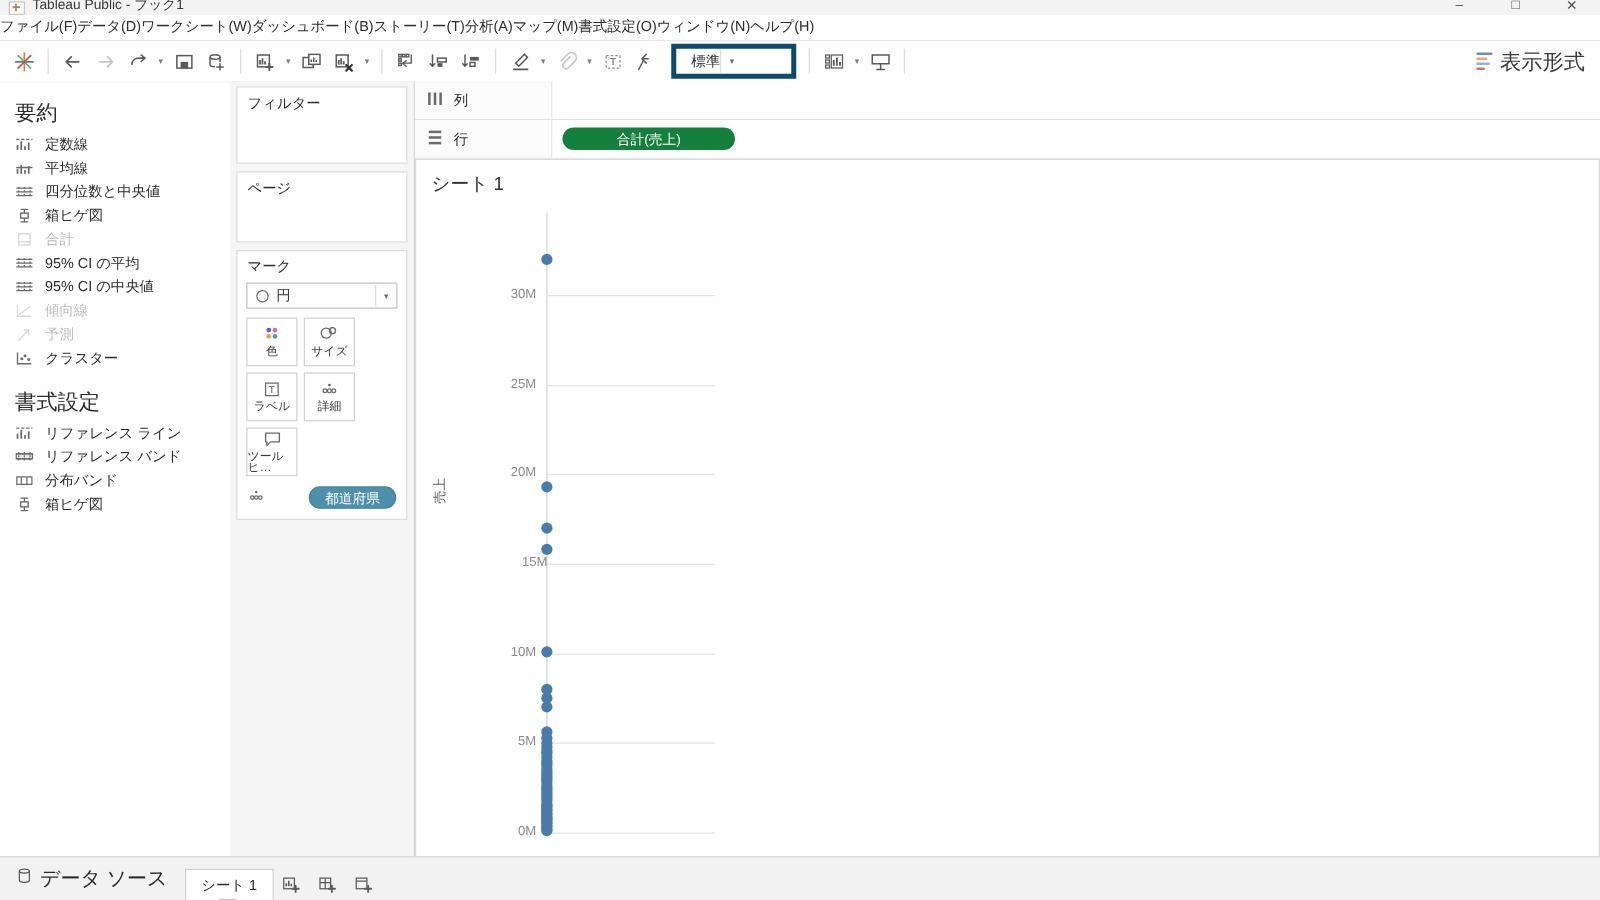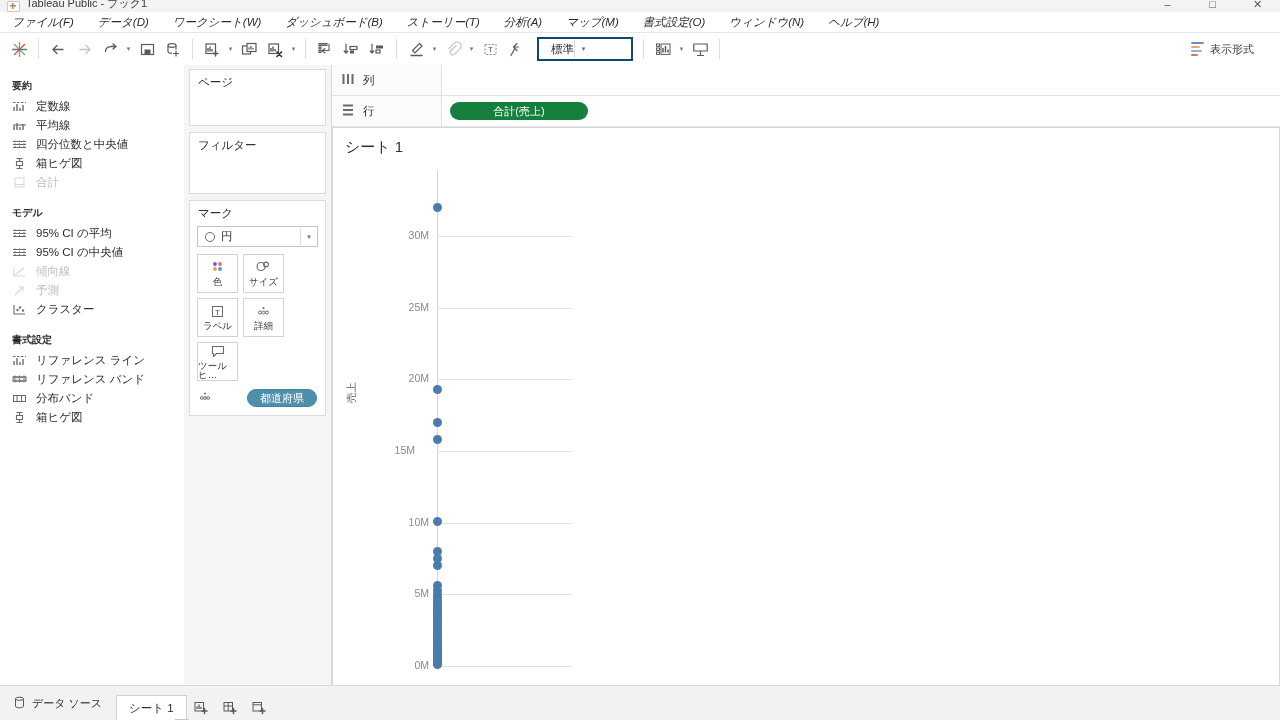--- a/index.html
+++ b/index.html
@@ -45,53 +45,53 @@
     color: #555; font-size: 11px; position: relative; top: -2px;
   }
 
   
   .menubar {
     position: absolute; left: 0; top: 12px; width: 1280px; height: 20px;
     background: #ffffff; display: flex; align-items: center;
     border-bottom: 1px solid #e6e6e6;
   }
   .menu-item {
-    padding: 0 12px; height: 20px; line-height: 20px;
-    font-size: 11.5px; color: #2b2b2b; white-space: nowrap; cursor: default; font-style: italic;
+    padding: 0 0; height: 20px; line-height: 20px;
+    font-size: 11.5px; color: #2b2b2b; white-space: nowrap; cursor: default;
   }
 
   
   .toolbar {
     position: absolute; left: 0; top: 33px; width: 1280px; height: 32px;
     background: #ffffff; border-bottom: 1px solid #d9d9d9;
     display: flex; align-items: center;
   }
   .tb-sep { width: 1px; height: 20px; background: #dcdcdc; margin: 0 6px; flex: 0 0 auto; }
   .tb-btn {
     width: 26px; height: 26px; display: flex; align-items: center; justify-content: center;
     flex: 0 0 auto; color: #5a5a5a;
   }
   .tb-btn.disabled { opacity: .35; }
   .tb-caret {
     width: 11px; height: 26px; display: flex; align-items: center; justify-content: center;
     color: #7a7a7a; font-size: 7px; flex: 0 0 auto;
   }
   .tb-select {
-    width: 92px; height: 20px; border: 2px solid #0c4a6e; background: #fff;
+    width: 92px; height: 20px; border: 4px solid #0c4a6e; background: #fff;
     display: flex; align-items: center; 
     font-size: 11.5px; color: #2b2b2b; margin-left: 8px; flex: 0 0 auto;
   }
   .tb-select .lbl { padding-left: 12px; }
   .tb-select .cv {
     width: 17px; height: 18px; border-left: 1px solid #dcdcdc;
     display:flex; align-items:center; justify-content:center; font-size: 7px; color:#6b6b6b;
   }
   .tb-right {
     margin-left: auto; display: flex; align-items: center; gap: 6px;
-    padding-right: 26px; font-size: 11px; color: #3a3a3a;
+    padding-right: 12px; font-size: 17px; color: #3a3a3a;
   }
   .showme-icon { display: flex; flex-direction: column; gap: 1.5px; }
   .showme-icon i { display: block; height: 2.5px; border-radius: 1px; }
 
   
   .leftpane {
     position: absolute; left: 0; top: 65px; width: 184px; height: 621px;
     background: #ffffff; border-right: 1px solid #d9d9d9;
   }
   .lp-tabs {
@@ -102,21 +102,21 @@
     padding: 0 14px; display: flex; align-items: center; font-size: 11.5px; color: #2b2b2b;
     background: #f2f2f2; border-right: 1px solid #e0e0e0;
   }
   .lp-tab.active { background: #ffffff; border-bottom: 1px solid #ffffff; }
   .lp-collapse {
     position: absolute; right: 6px; top: 0; height: 24px; display: flex; align-items: center;
     color: #6b6b6b; font-size: 10px;
   }
   .lp-body { padding: 8px 0 0 0; }
   .lp-section-title {
-    font-size: 10px; color: #2b2b2b; padding: 6px 0 4px 12px; font-weight: bold;
+    font-size: 17px; color: #2b2b2b; padding: 6px 0 4px 12px; font-weight: normal;
   }
   .lp-row {
     display: flex; align-items: center; height: 19px; padding-left: 12px; gap: 9px;
     font-size: 11.5px; color: #2b2b2b;
   }
   .lp-row.disabled { color: #bcbcbc; }
   .lp-row.disabled .ic { opacity: .38; }
   .ic { width: 15px; height: 13px; flex: 0 0 auto; display:block; }
 
   
@@ -196,21 +196,21 @@
   .axis-line { position: absolute; width: 1px; background: #d4d4d4; }
   .dot { position: absolute; border-radius: 50%; background: #4a7cab; }
 
   
   .statusbar {
     position: absolute; left: 0; bottom: 0; width: 1280px; height: 34px;
     background: #f2f2f2; border-top: 1px solid #d9d9d9; display: flex; align-items: center;
   }
   .sb-ds {
     display: flex; align-items: center; gap: 7px; padding: 0 14px; height: 34px;
-    font-size: 11px; color: #2b2b2b;
+    font-size: 16px; color: #2b2b2b;
   }
   .sb-tab {
     display: flex; align-items: center; padding: 0 12px; height: 24px; font-size: 11.5px;
     color: #2b2b2b; background: #ffffff; border: 1px solid #d0d0d0; border-bottom: none;
     margin-top: 9px;
   }
   .sb-btn {
     width: 27px; height: 24px; display: flex; align-items: center; justify-content: center;
     margin-top: 9px; color: #5a5a5a; border: 1px solid transparent;
   }
@@ -456,21 +456,20 @@
       <div class="lp-row disabled">
         <span class="ic">
           <svg width="15" height="13" viewBox="0 0 15 13" fill="none" stroke="#9a9a9a" stroke-width="1.1">
             <rect x="3" y="2" width="9" height="9"></rect>
             <path d="M3 8.5h9"></path>
           </svg>
         </span>
         <span>合計</span>
       </div>
 
-      <div class="lp-section-title" style="padding-top:14px;">モデル</div>
 
       <div class="lp-row">
         <span class="ic">
           <svg width="15" height="13" viewBox="0 0 15 13" fill="none" stroke="#6b6b6b" stroke-width="1">
             <path d="M1 3.5h13M1 6.5h13M1 9.5h13"></path>
             <path d="M3 2.5v8M7.5 2.5v8M12 2.5v8" stroke-dasharray="1.5 1.2"></path>
           </svg>
         </span>
         <span>95% CI の平均</span>
       </div>
@@ -557,26 +556,26 @@
           </svg>
         </span>
         <span>箱ヒゲ図</span>
       </div>
 
     </div>
   </div>
 
   <div class="cards">
 
+    <div class="card" id="card-filters">
+      <div class="card-title">フィルター</div>
+    </div>
+
     <div class="card" id="card-pages">
       <div class="card-title">ページ</div>
-    </div>
-
-    <div class="card" id="card-filters">
-      <div class="card-title">フィルター</div>
     </div>
 
     <div class="card" id="card-marks">
       <div class="card-title">マーク</div>
 
       <div class="marks-select">
         <span class="ms-left">
           <span class="ms-circle"></span>
           <span>円</span>
         </span>
@@ -680,21 +679,21 @@
     <div class="plot" id="plot">
       <div class="axis-title">売上</div>
     <div class="axis-line" style="left: 104px; top: 42px; height: 499px;"></div>
         <div class="tick-mark" style="left: 104px; top: 538px; width: 135px;"></div>
         <div class="tick-label" style="left: 50px; top: 531px;">0M</div>
         <div class="tick-mark" style="left: 104px; top: 466px; width: 135px;"></div>
         <div class="tick-label" style="left: 50px; top: 459px;">5M</div>
         <div class="tick-mark" style="left: 104px; top: 395px; width: 135px;"></div>
         <div class="tick-label" style="left: 50px; top: 388px;">10M</div>
         <div class="tick-mark" style="left: 104px; top: 323px; width: 135px;"></div>
-        <div class="tick-label" style="left: 36px; top: 316px;">15M</div>
+        <div class="tick-label" style="left: 59px; top: 316px;">15M</div>
         <div class="tick-mark" style="left: 104px; top: 251px; width: 135px;"></div>
         <div class="tick-label" style="left: 50px; top: 244px;">20M</div>
         <div class="tick-mark" style="left: 104px; top: 180px; width: 135px;"></div>
         <div class="tick-label" style="left: 50px; top: 173px;">25M</div>
         <div class="tick-mark" style="left: 104px; top: 108px; width: 135px;"></div>
         <div class="tick-label" style="left: 50px; top: 101px;">30M</div>
         <div class="dot" style="width: 9px; height: 9px; left: 99.5px; top: 74.8333px; background: rgb(74, 124, 171);"></div>
         <div class="dot" style="width: 9px; height: 9px; left: 99.5px; top: 256.867px; background: rgb(74, 124, 171);"></div>
         <div class="dot" style="width: 9px; height: 9px; left: 99.5px; top: 289.833px; background: rgb(74, 124, 171);"></div>
         <div class="dot" style="width: 9px; height: 9px; left: 99.5px; top: 307.033px; background: rgb(74, 124, 171);"></div>

